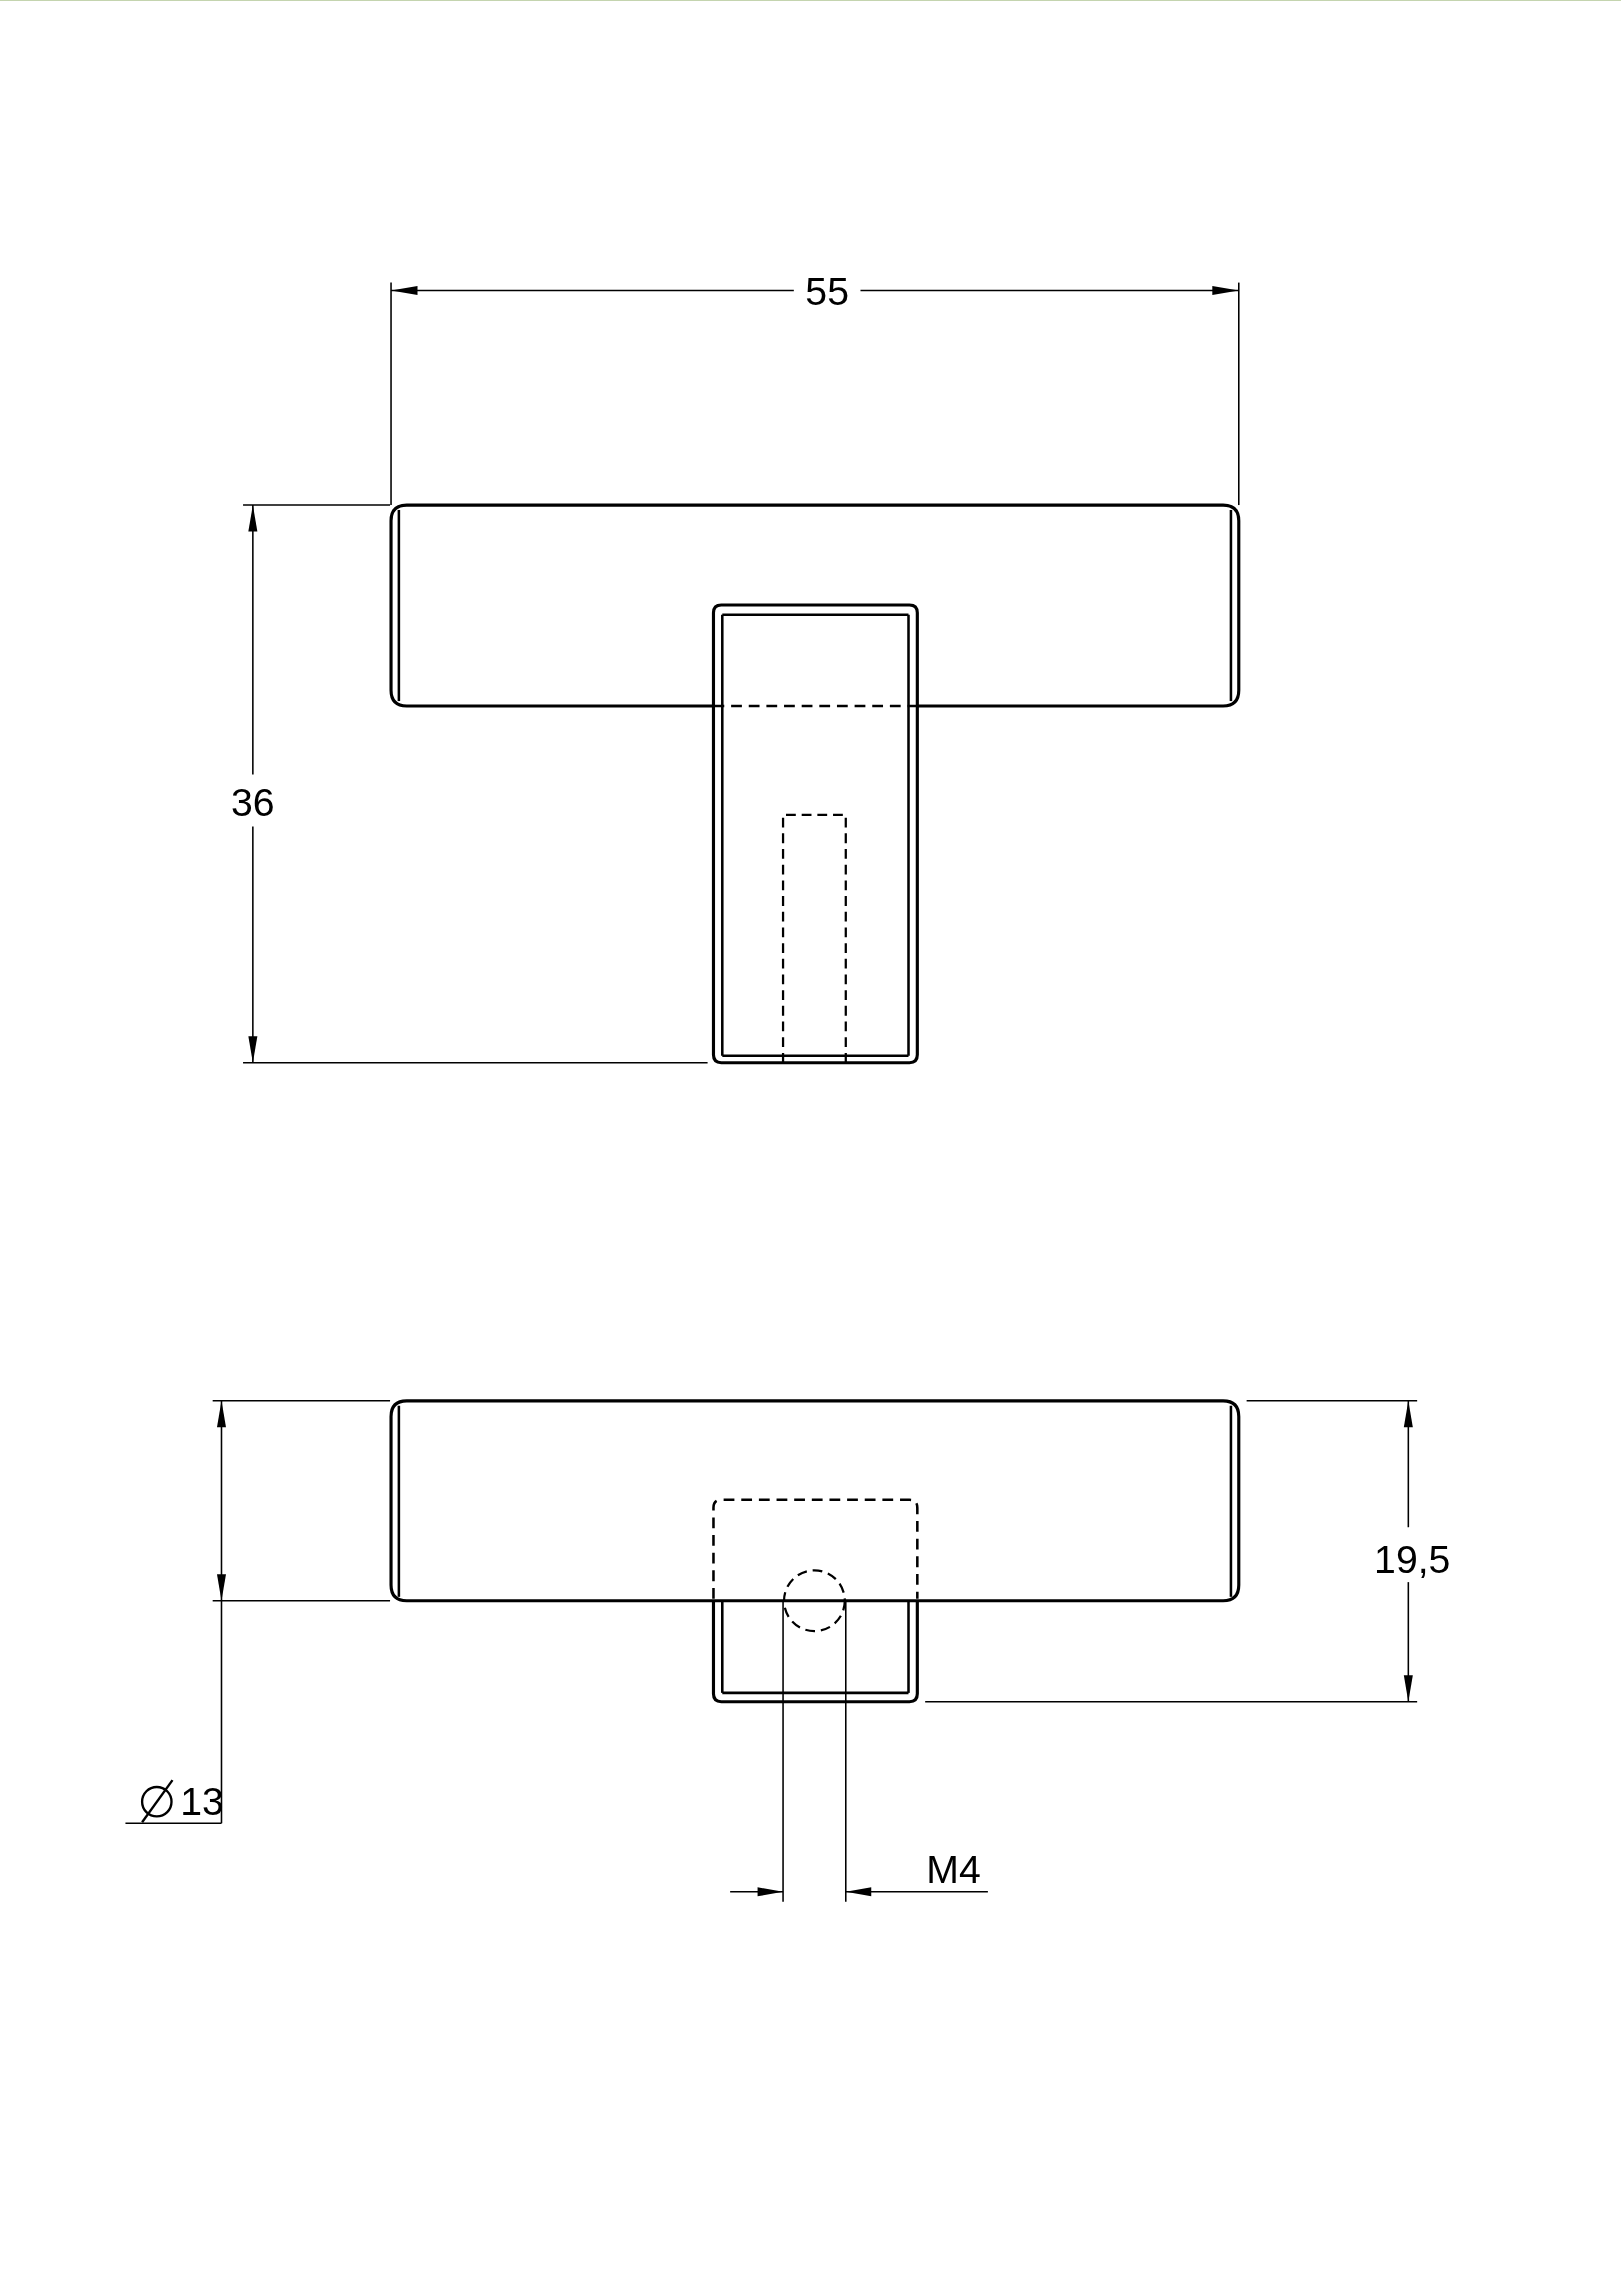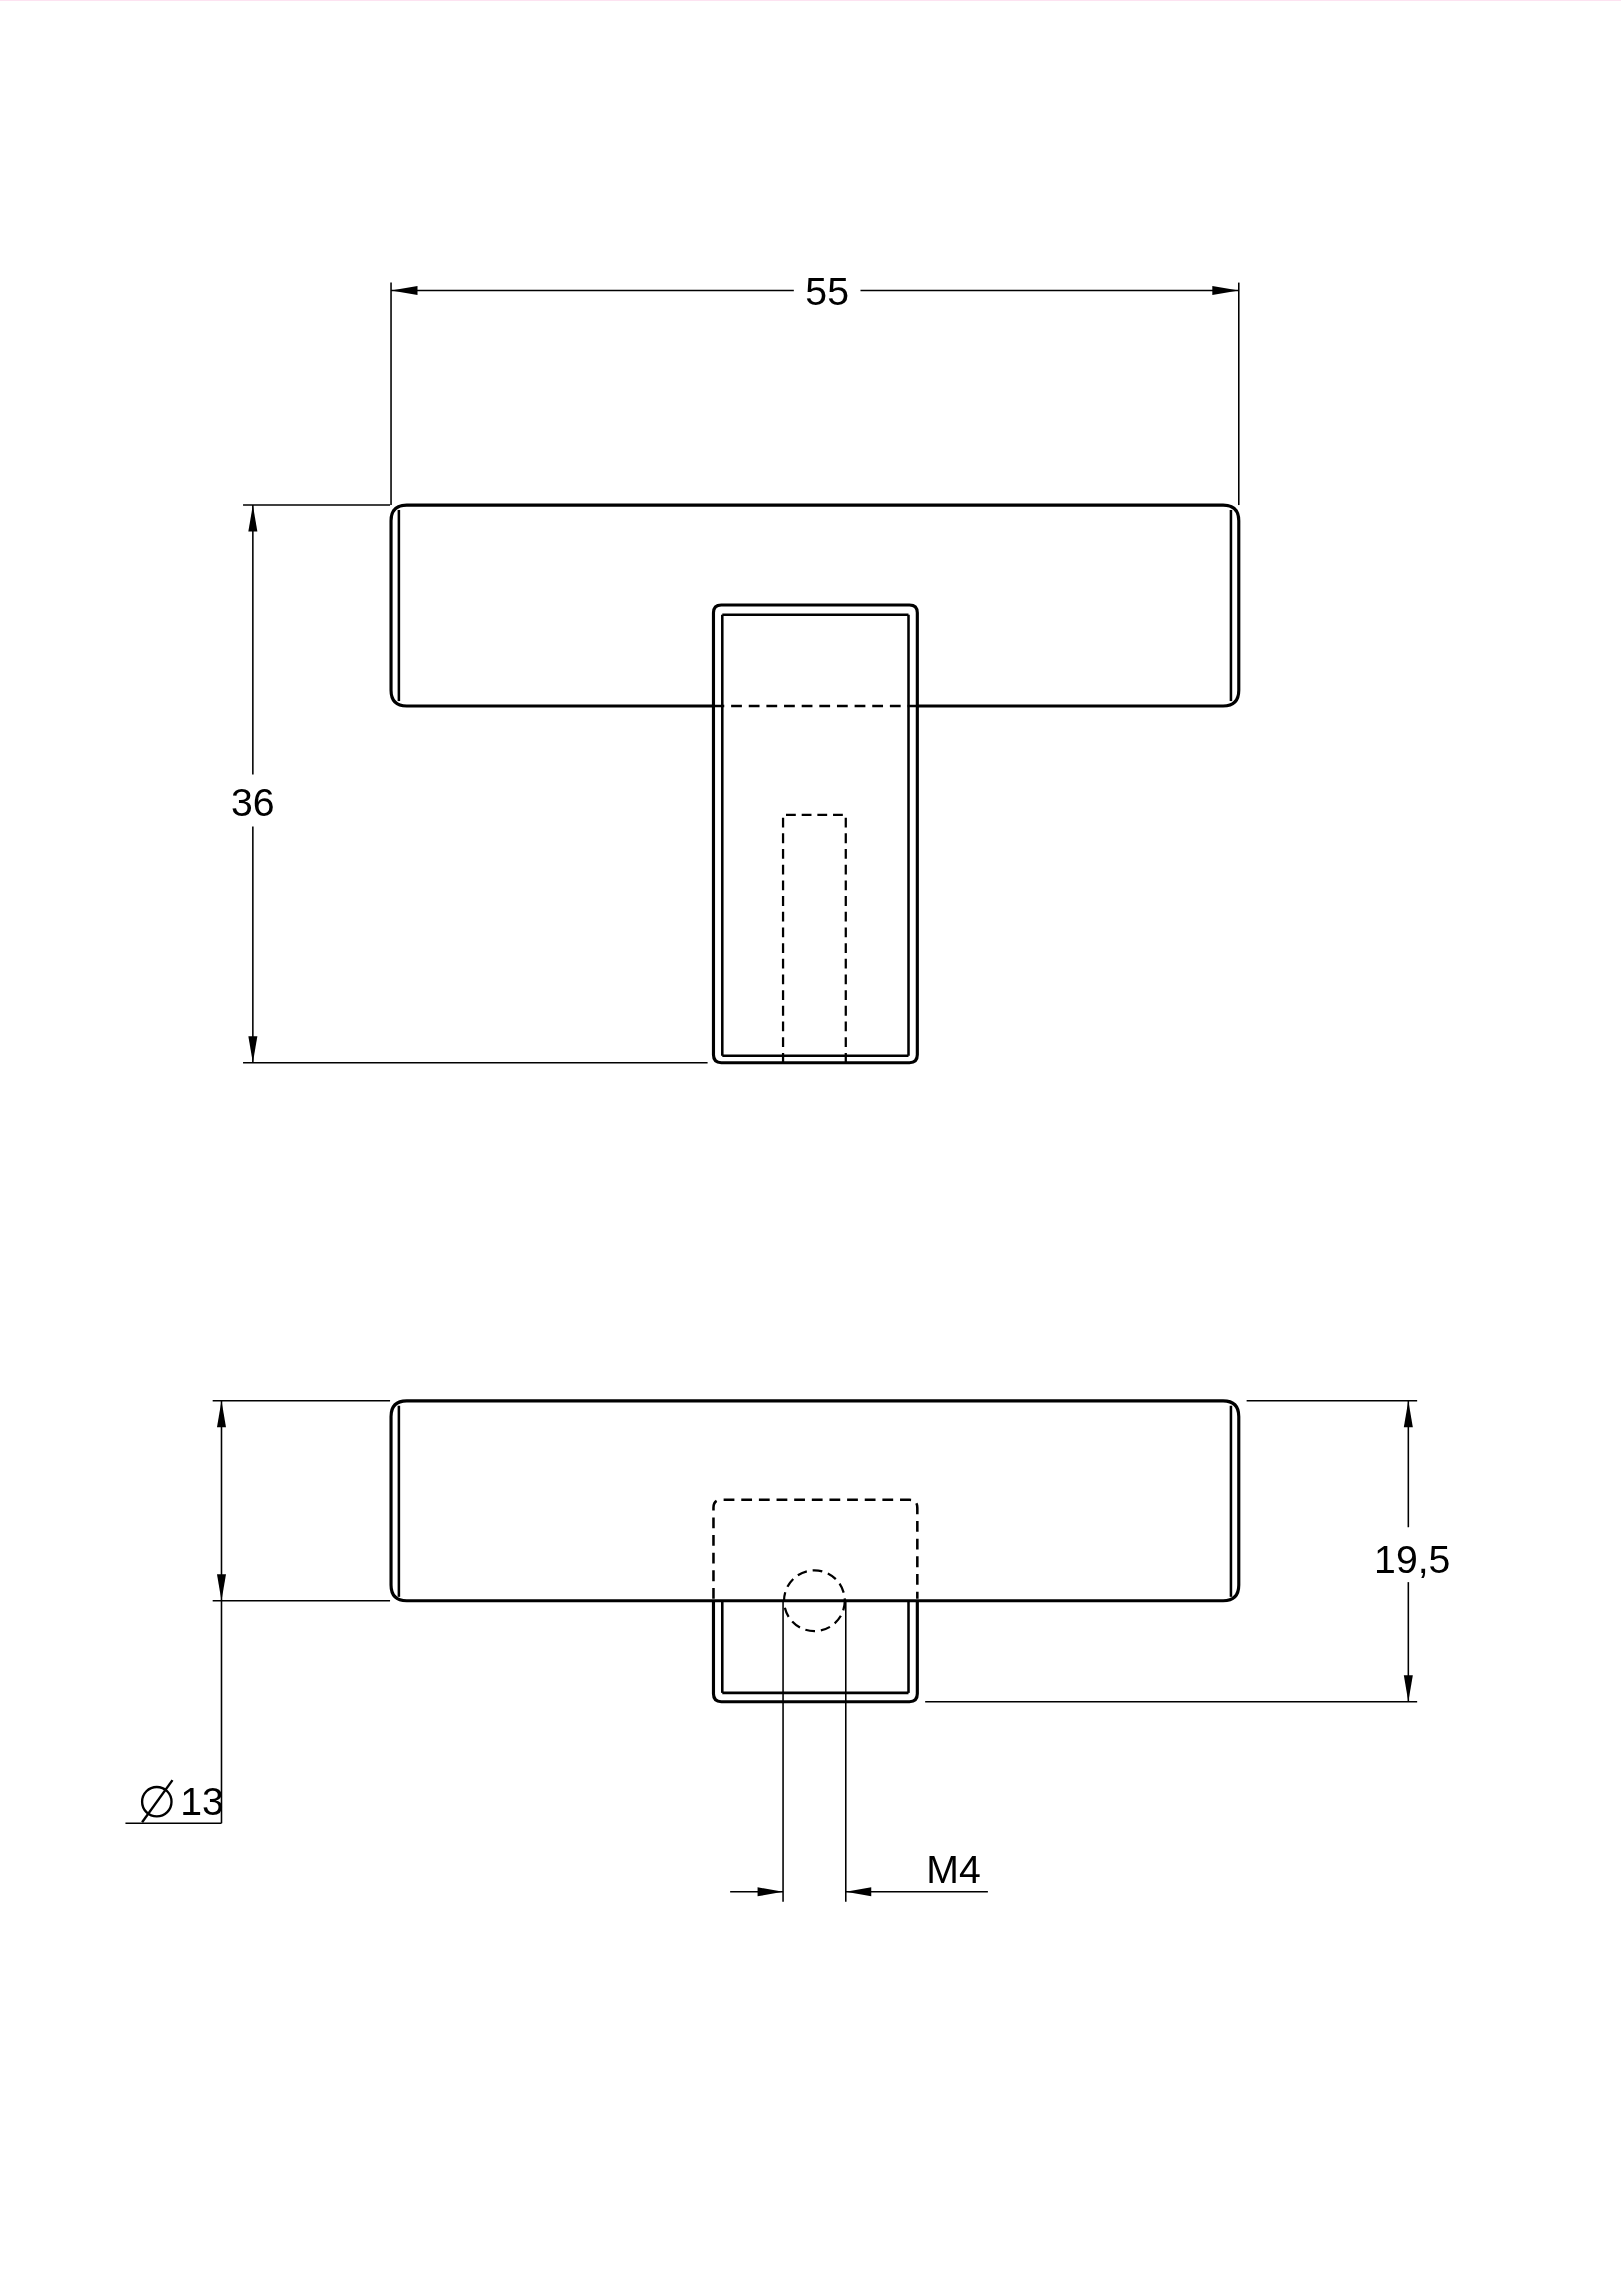--- a/index.html
+++ b/index.html
@@ -4,21 +4,21 @@
 <style>
   html, body {
     margin: 0;
     padding: 0;
     background: #ffffff;
   }
   .canvas {
     position: relative;
     width: 1621px;
     height: 2293px;
-    background: #f9a8d4;
+    background: #4d7c0f;
     overflow: hidden;
   }
   svg { display: block; }
   .outline { fill: none; stroke-width: 3.2px; stroke-linecap: butt; }
   .inner   { fill: none; stroke-width: 2.6px; }
   .hiddenl { fill: none; stroke-width: 2.6px; stroke-dasharray: 11 7; }
   .holel   { fill: none; stroke-width: 2.3px; stroke-dasharray: 10 6; }
   .diml    { fill: none; stroke-width: 1.6px; }
   .symb    { fill: none; stroke-width: 2.4px; }
   text {

